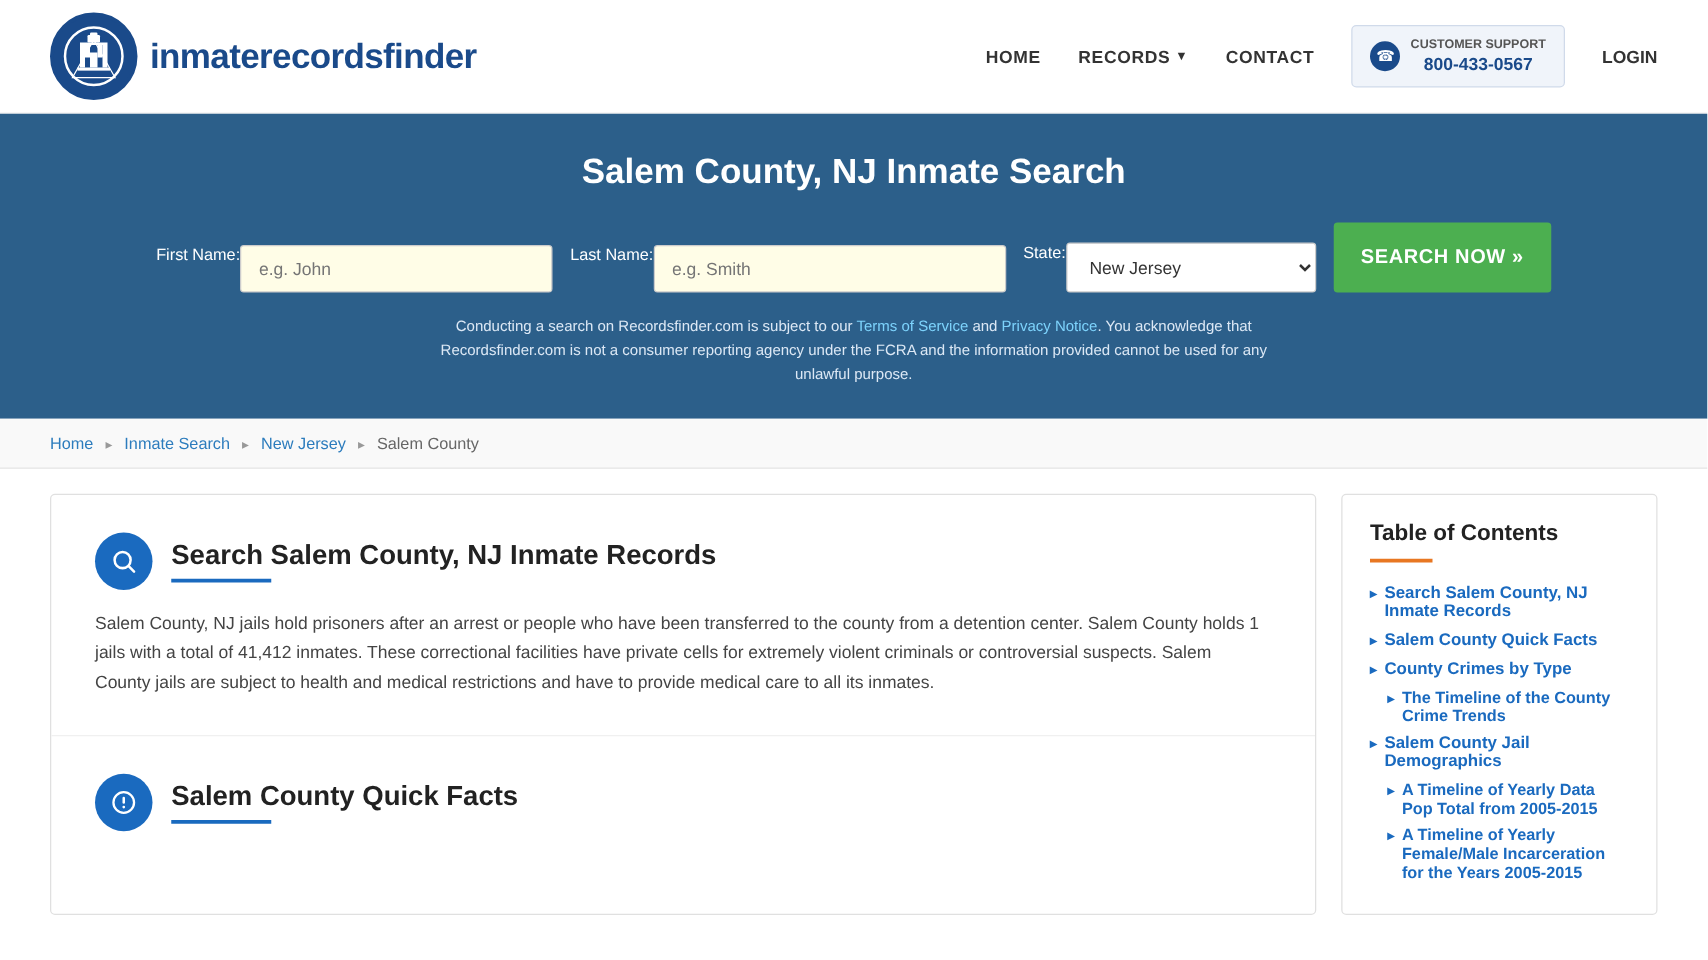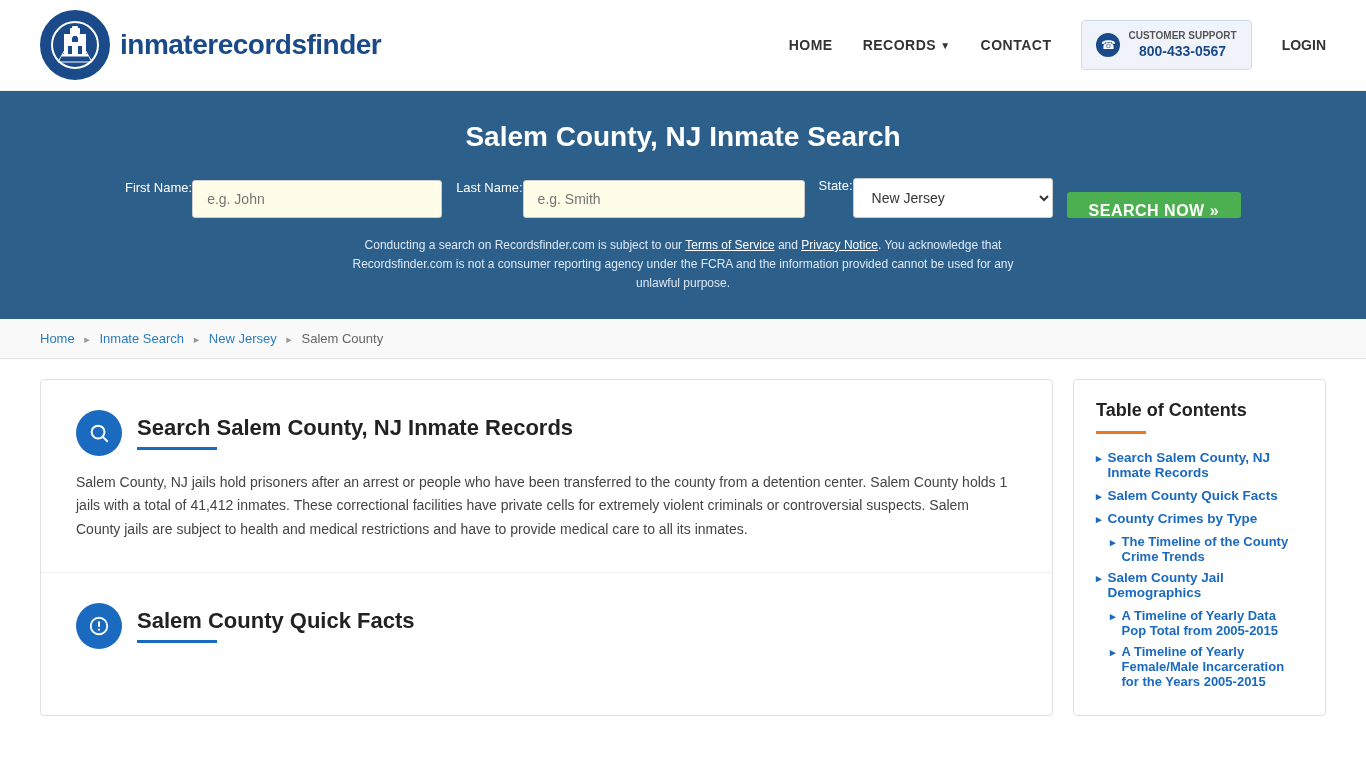--- a/index.html
+++ b/index.html
@@ -132,32 +132,32 @@
     }
     .search-btn {
       background: #4caf50;
       color: #fff;
       border: none;
       padding: 10px 22px;
       font-size: 16px;
       font-weight: 700;
       border-radius: 3px;
       cursor: pointer;
-      height: 26px;
+      height: 56px;
       white-space: nowrap;
       letter-spacing: 0.5px;
     }
     .legal-text {
       font-size: 12px;
       color: #dce8f5;
       max-width: 700px;
       margin: 0 auto;
       line-height: 1.6;
     }
-    .legal-text a { color: #ffffff; text-decoration: underline; cursor: pointer; }
+    .legal-text a { color: #7dd3fc; cursor: pointer; }
 
     
     .breadcrumb {
       padding: 12px 40px;
       background: #f9f9f9;
       border-bottom: 1px solid #e5e5e5;
       font-size: 13px;
       color: #666;
     }
     .breadcrumb a { color: #2c7cbd; text-decoration: none; cursor: pointer; }

